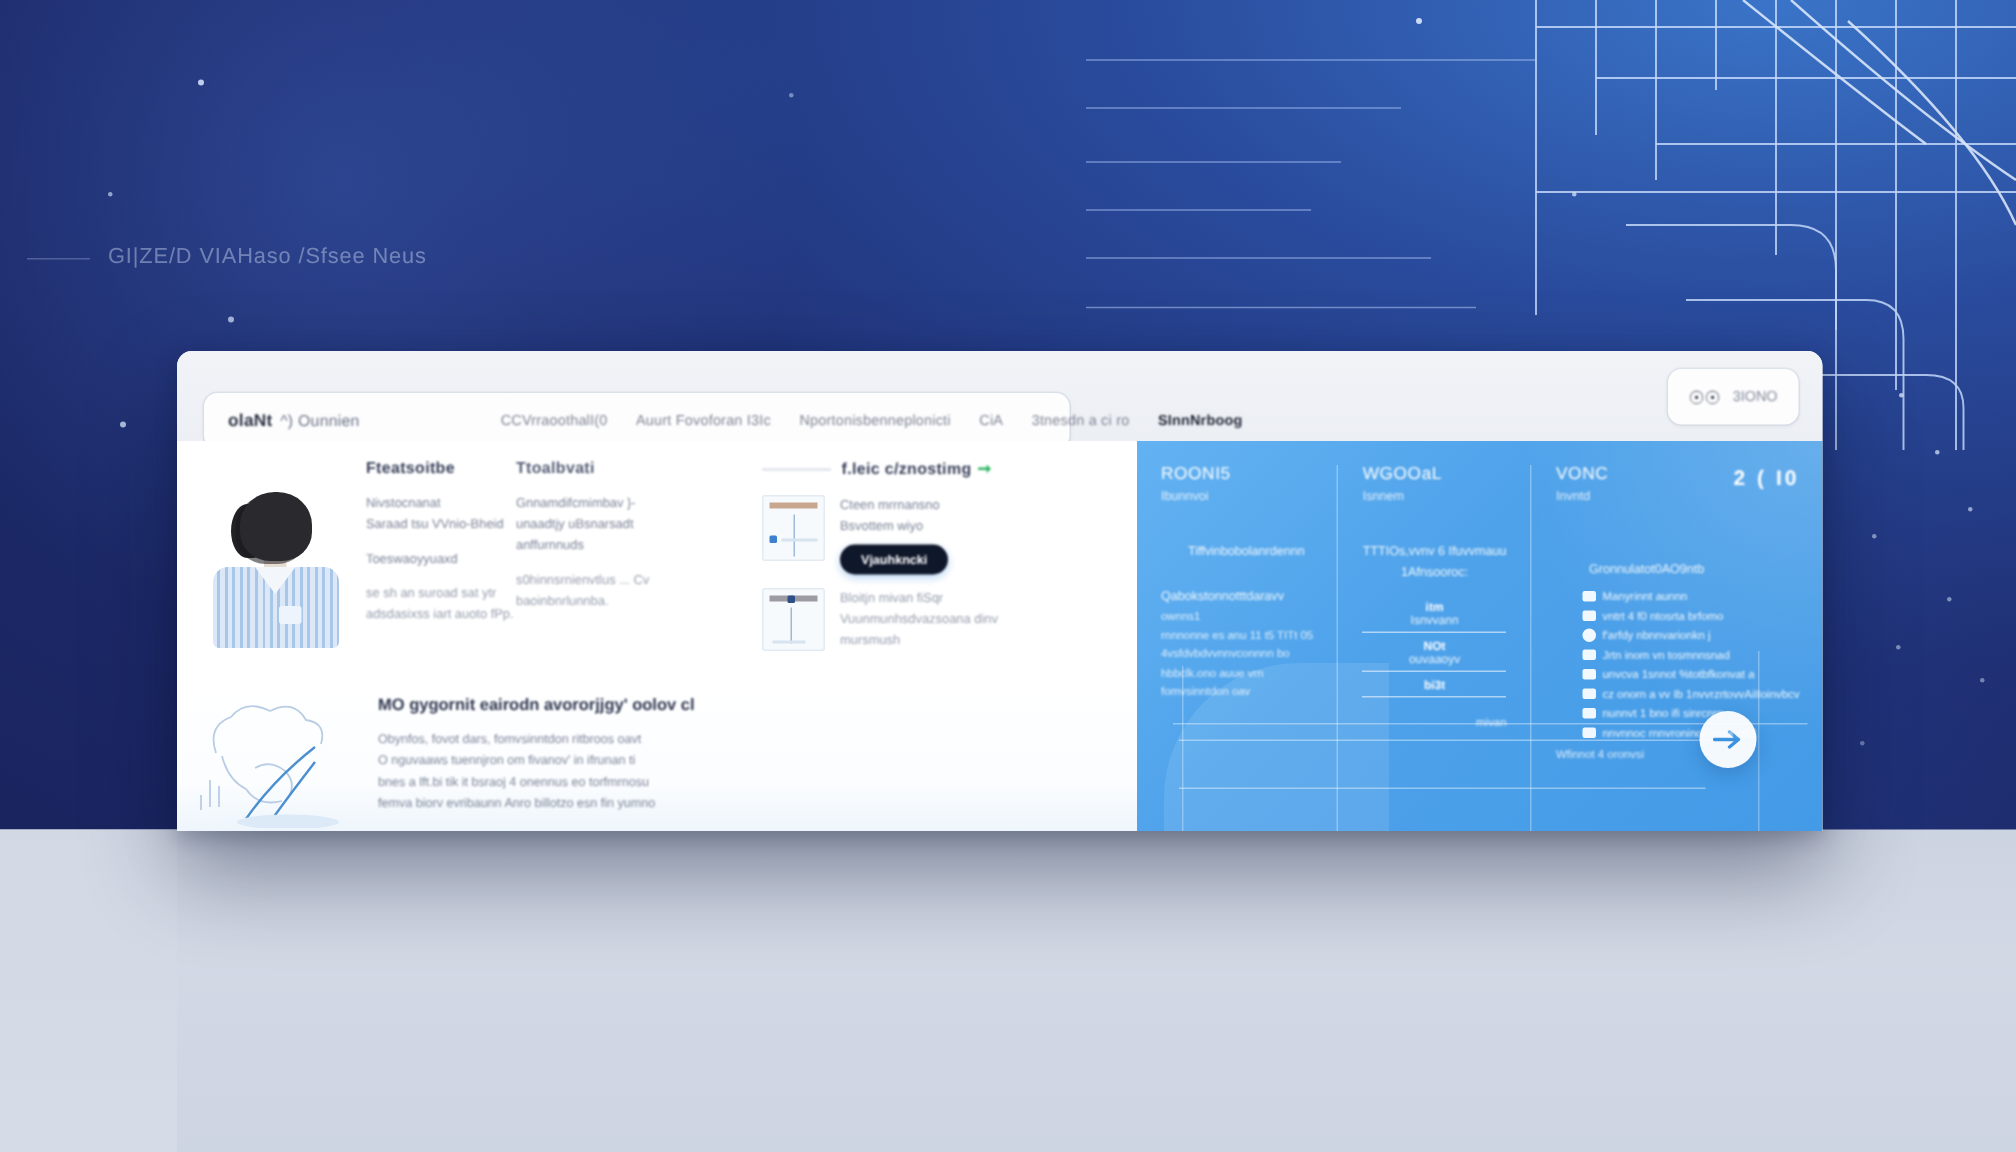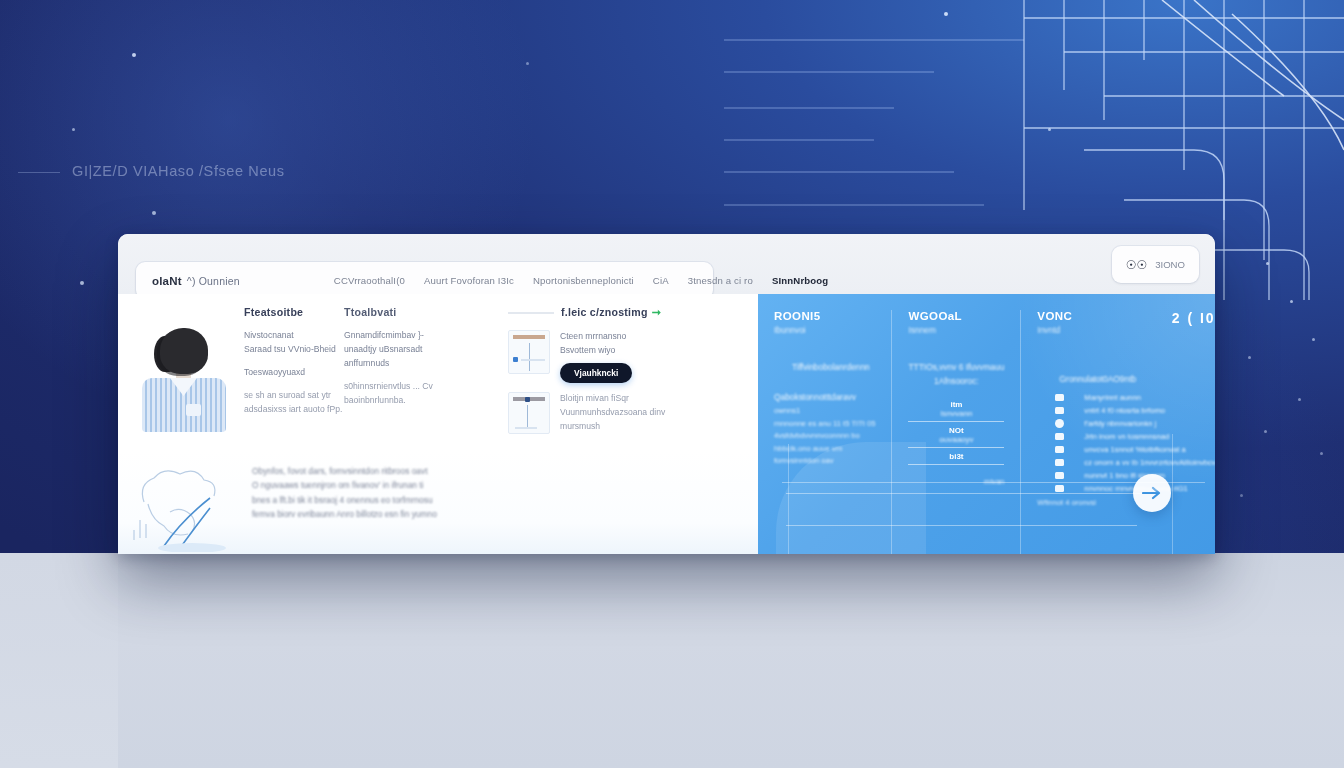--- a/index.html
+++ b/index.html
@@ -207,21 +207,21 @@
   .rline-h { position: absolute; height: 1px; background: rgba(255,255,255,.38); }
   .rline-v { position: absolute; width: 1px; background: rgba(255,255,255,.30); }
 
   .rcols { display: flex; position: relative; z-index: 2; height: 100%; }
   .rcol { position: relative; padding: 0 16px; }
   .rcol-1 { width: 152px; }
   .rcol-2 { width: 186px; border-left: 1px solid rgba(255,255,255,.32); }
   .rcol-3 { flex: 1; border-left: 1px solid rgba(255,255,255,.32); }
 
   .r-title {
-    font-size: 11.5px; font-weight: 700; color: #ffffff;
+    font-size: 11.5px; font-weight: 400; color: #ffffff;
     filter: blur(.62px); letter-spacing: .4px; white-space: nowrap;
   }
   .r-sub {
     font-size: 8.4px; color: rgba(255,255,255,.82);
     filter: blur(.8px); margin-top: 3px; white-space: nowrap;
   }
   .r-head { display: flex; justify-content: space-between; align-items: flex-start; }
   .r-metric {
     font-size: 14px; font-weight: 700; color: #ffffff;
     filter: blur(.7px); letter-spacing: 2px; white-space: nowrap;
@@ -239,21 +239,21 @@
     display: flex; justify-content: space-between; align-items: center;
     border-bottom: 1px solid rgba(255,255,255,.55);
     padding: 4px 2px 3px 2px;
     flex-direction: column;
   }
   .kv-k { font-size: 8px; color: #ffffff; font-weight: 700; filter: blur(.78px); }
   .kv-v { font-size: 8px; color: rgba(255,255,255,.88); filter: blur(.82px); }
   .kv-foot { text-align: right; font-size: 7.6px; color: rgba(255,255,255,.85); filter: blur(.82px); margin-top: 12px; }
 
   .feat { margin-top: 6px; }
-  .feat-row { display: flex; align-items: center; gap: 20px; margin-bottom: 4px; }
+  .feat-row { display: flex; align-items: center; gap: 4px; margin-bottom: 4px; }
   .feat-ico {
     width: 9px; height: 7px; background: rgba(255,255,255,.92);
     border-radius: 1.5px; flex: none; filter: blur(.3px);
   }
   .feat-ico.circ { border-radius: 50%; height: 9px; }
   .feat-txt { font-size: 7.6px; color: rgba(255,255,255,.92); filter: blur(.84px); white-space: nowrap; }
 
   .go-btn {
     position: absolute; right: 44px; bottom: 42px;
     width: 38px; height: 38px; border-radius: 50%;
@@ -433,20 +433,21 @@
               <path d="M22 44 q4 16 16 22 q8 12 24 8"></path>
               <path d="M44 52 q10 -6 20 2 q8 8 2 18"></path>
               <path d="M14 60 v18 M20 64 v14 M8 70 v10"></path>
             </g>
             <g fill="none" stroke="#4b8fd0" stroke-width="1.6">
               <path d="M38 86 q18 -26 46 -48"></path>
               <path d="M54 88 q16 -22 30 -40"></path>
             </g>
             <ellipse cx="66" cy="88" rx="34" ry="5" fill="#dceaf8"></ellipse>
           </svg>
+          <div class="bb-title">MO gygornit eairodn avororjjgy' oolov cl</div>
           <div class="bb-line">Obynfos, fovot  dars, fomvsinntdon ritbroos oavt</div>
           <div class="bb-line">O nguvaaws tuennjron  om fivanov' in ifrunan ti</div>
           <div class="bb-line">bnes a lft.bi tik  it bsraoj 4 onennus eo torfmrnosu</div>
           <div class="bb-line">femva biorv evribaunn  Anro billotzo esn fin yumno</div>
         </div>
       </div>
 
       <div class="right">
         <div class="rdeco2"></div>
         <div class="rdeco1"></div>

